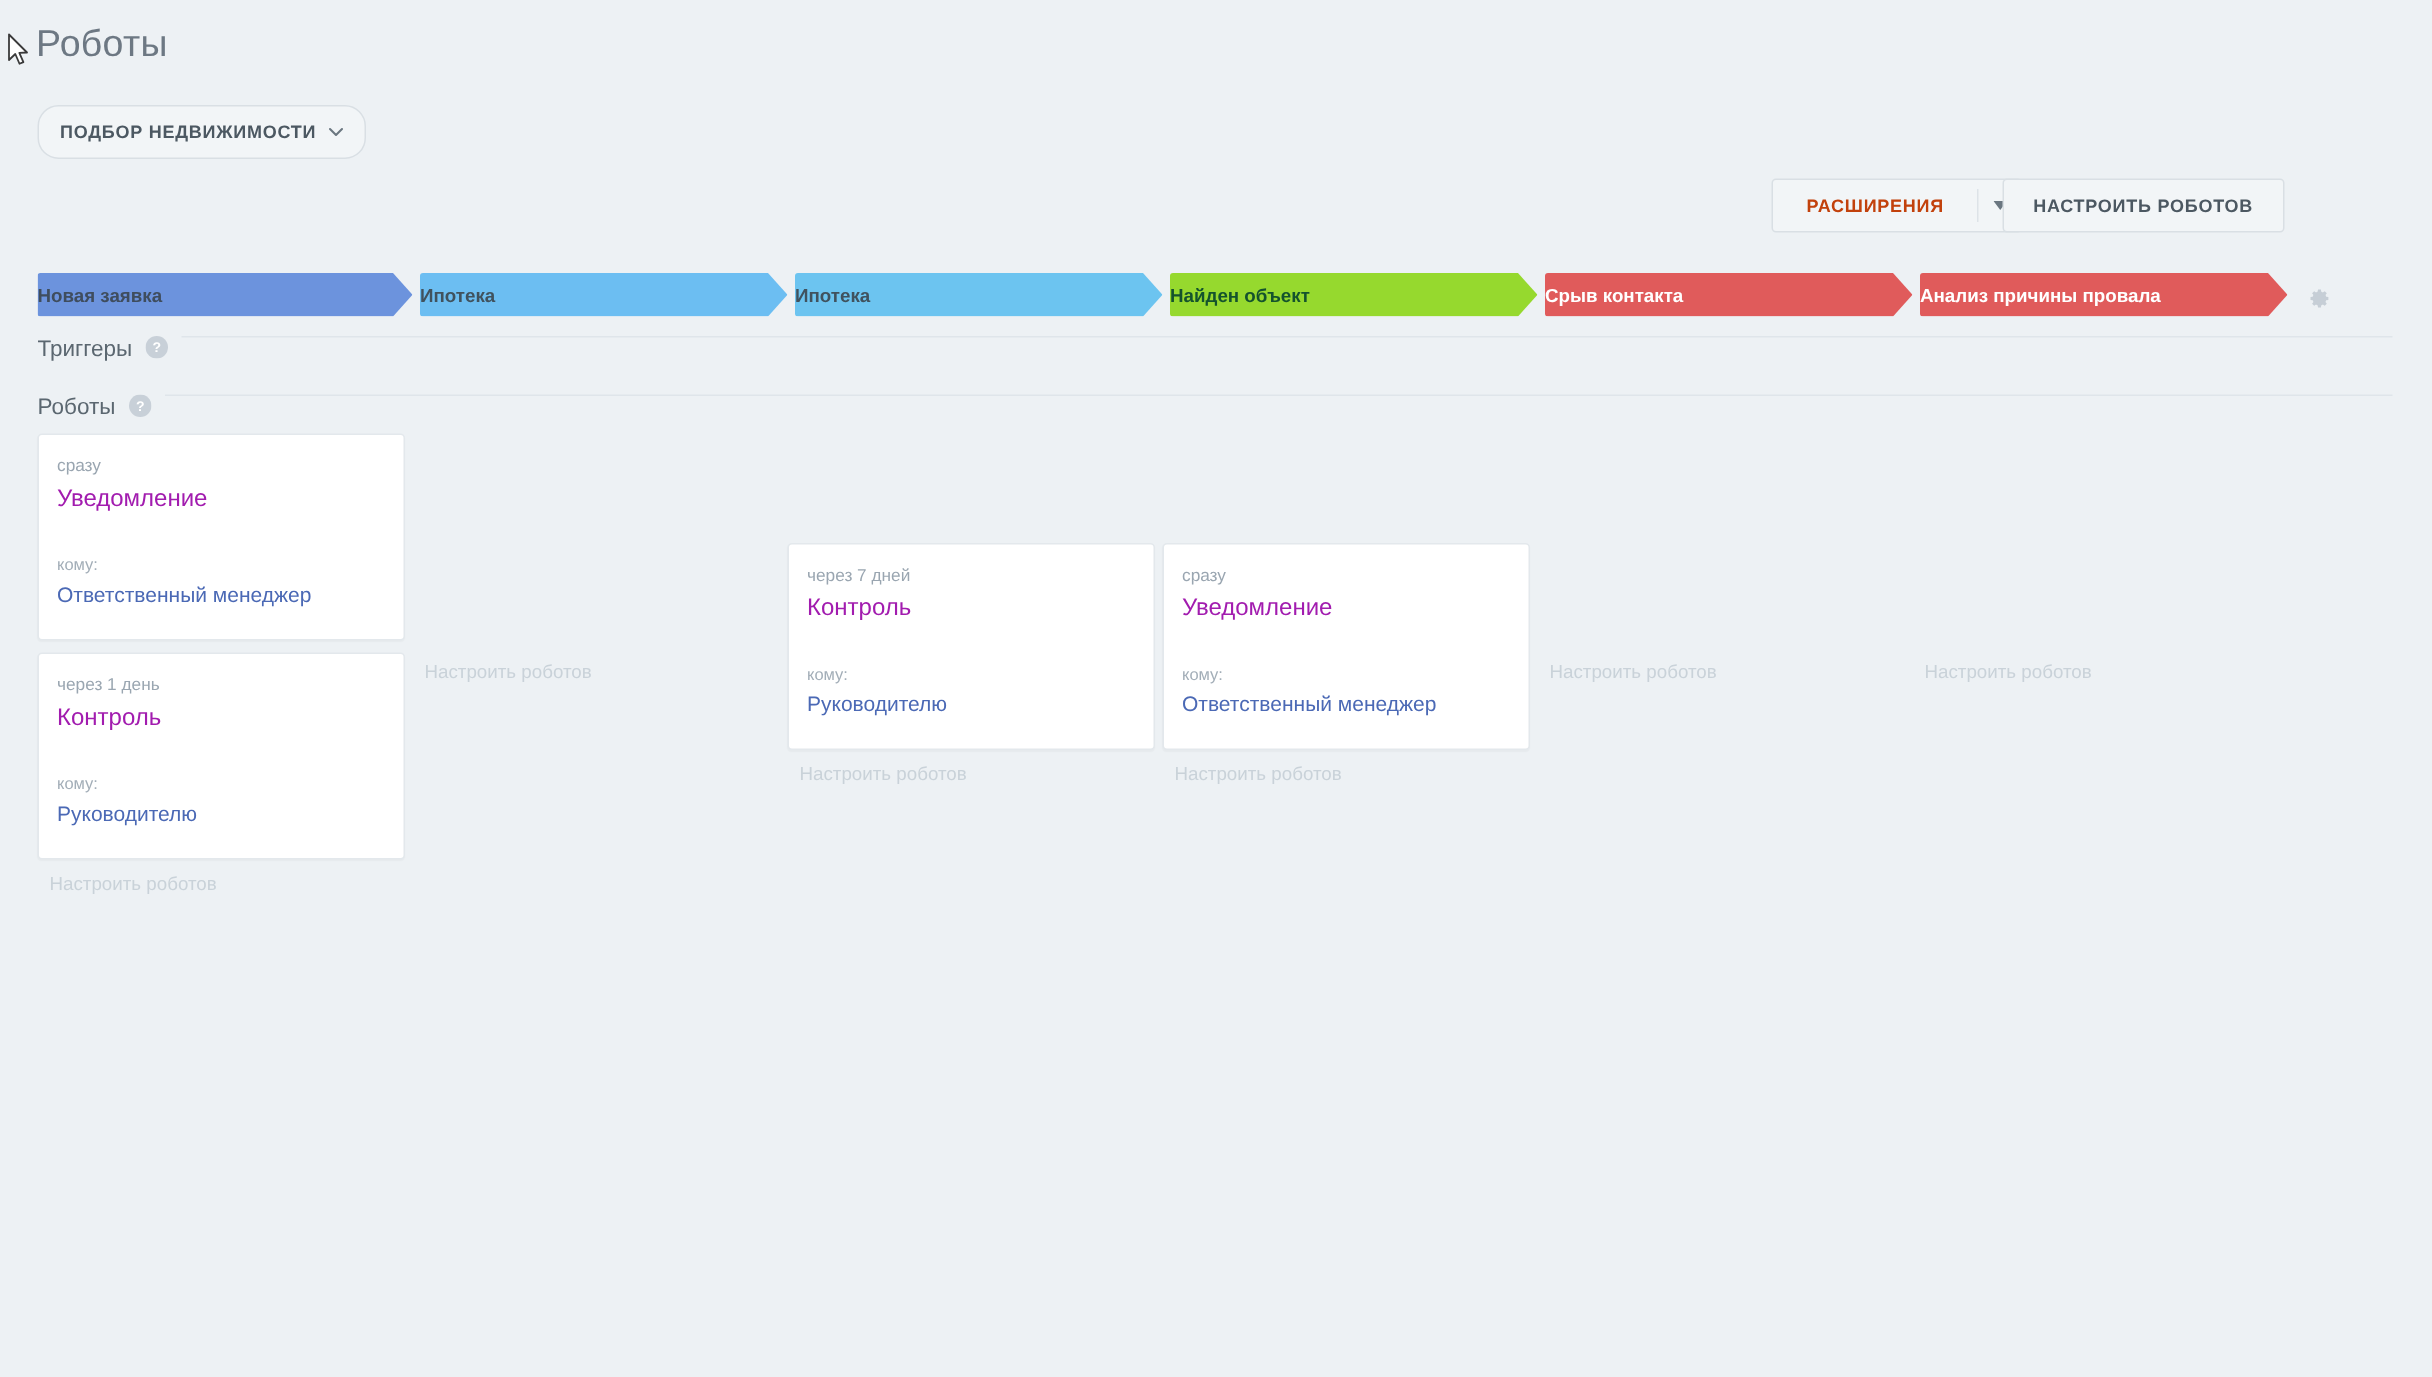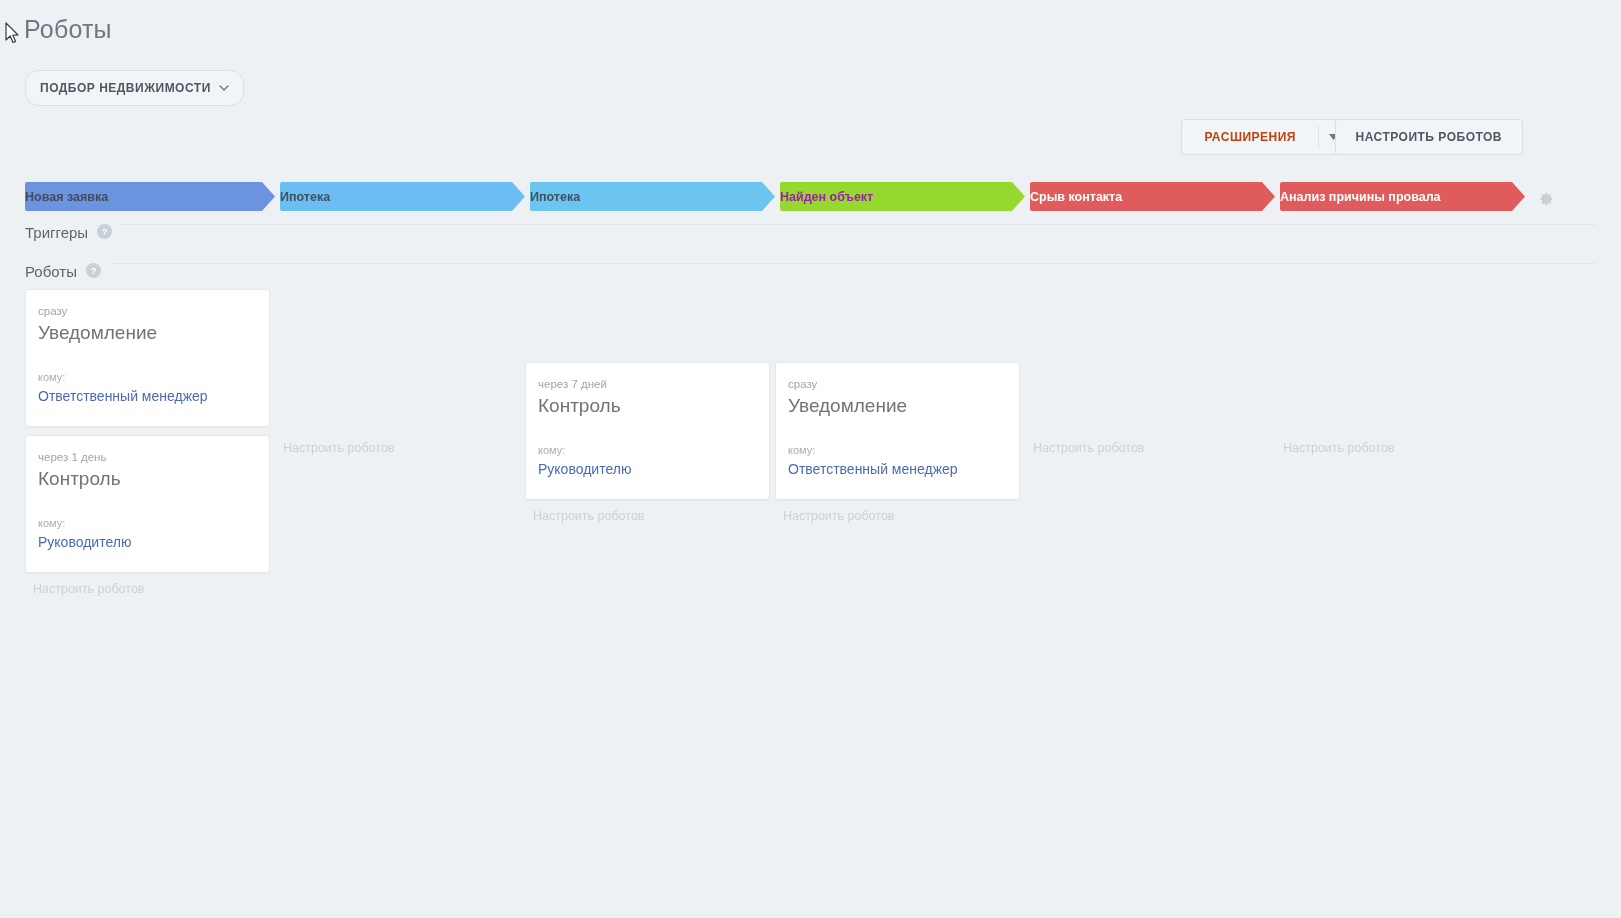--- a/index.html
+++ b/index.html
@@ -212,22 +212,22 @@
     cursor: pointer;
     min-height: 125px;
   }
   .card .when {
     font-size: 11.5px;
     color: #9aa6b1;
     line-height: 15px;
     margin-bottom: 3px;
   }
   .card .action {
-    font-size: 19px;
-    color: #737373;
+    font-size: 16px;
+    color: #a21caf;
     line-height: 22px;
     margin-bottom: 26px;
   }
   .card .tolabel {
     font-size: 11px;
     color: #a3aeb8;
     line-height: 14px;
     margin-bottom: 3px;
   }
   .card .target {
@@ -283,21 +283,21 @@
   <div class="stage-bar" id="stage-bar">
       <div class="stage" style="background: rgb(108, 147, 221); color: rgb(63, 77, 94); flex: 0 0 250px;">
         <span>Новая заявка</span>
       </div>
       <div class="stage" style="background: rgb(108, 190, 242); color: rgb(64, 82, 94); flex: 0 0 245px;">
         <span>Ипотека</span>
       </div>
       <div class="stage" style="background: rgb(108, 196, 240); color: rgb(64, 82, 94); flex: 0 0 245px;">
         <span>Ипотека</span>
       </div>
-      <div class="stage" style="background: rgb(150, 217, 46); color: #a21caf; flex: 0 0 245px;">
+      <div class="stage" style="background: rgb(150, 217, 46); color: #14532d; flex: 0 0 245px;">
         <span>Найден объект</span>
       </div>
       <div class="stage light-text" style="background: rgb(224, 91, 91); color: #ffffff; flex: 0 0 245px;">
         <span>Срыв контакта</span>
       </div>
       <div class="stage light-text" style="background: rgb(224, 91, 91); color: #ffffff; flex: 0 0 245px;">
         <span>Анализ причины провала</span>
       </div>
     </div>
   <svg class="stage-gear" viewBox="0 0 16 16">

